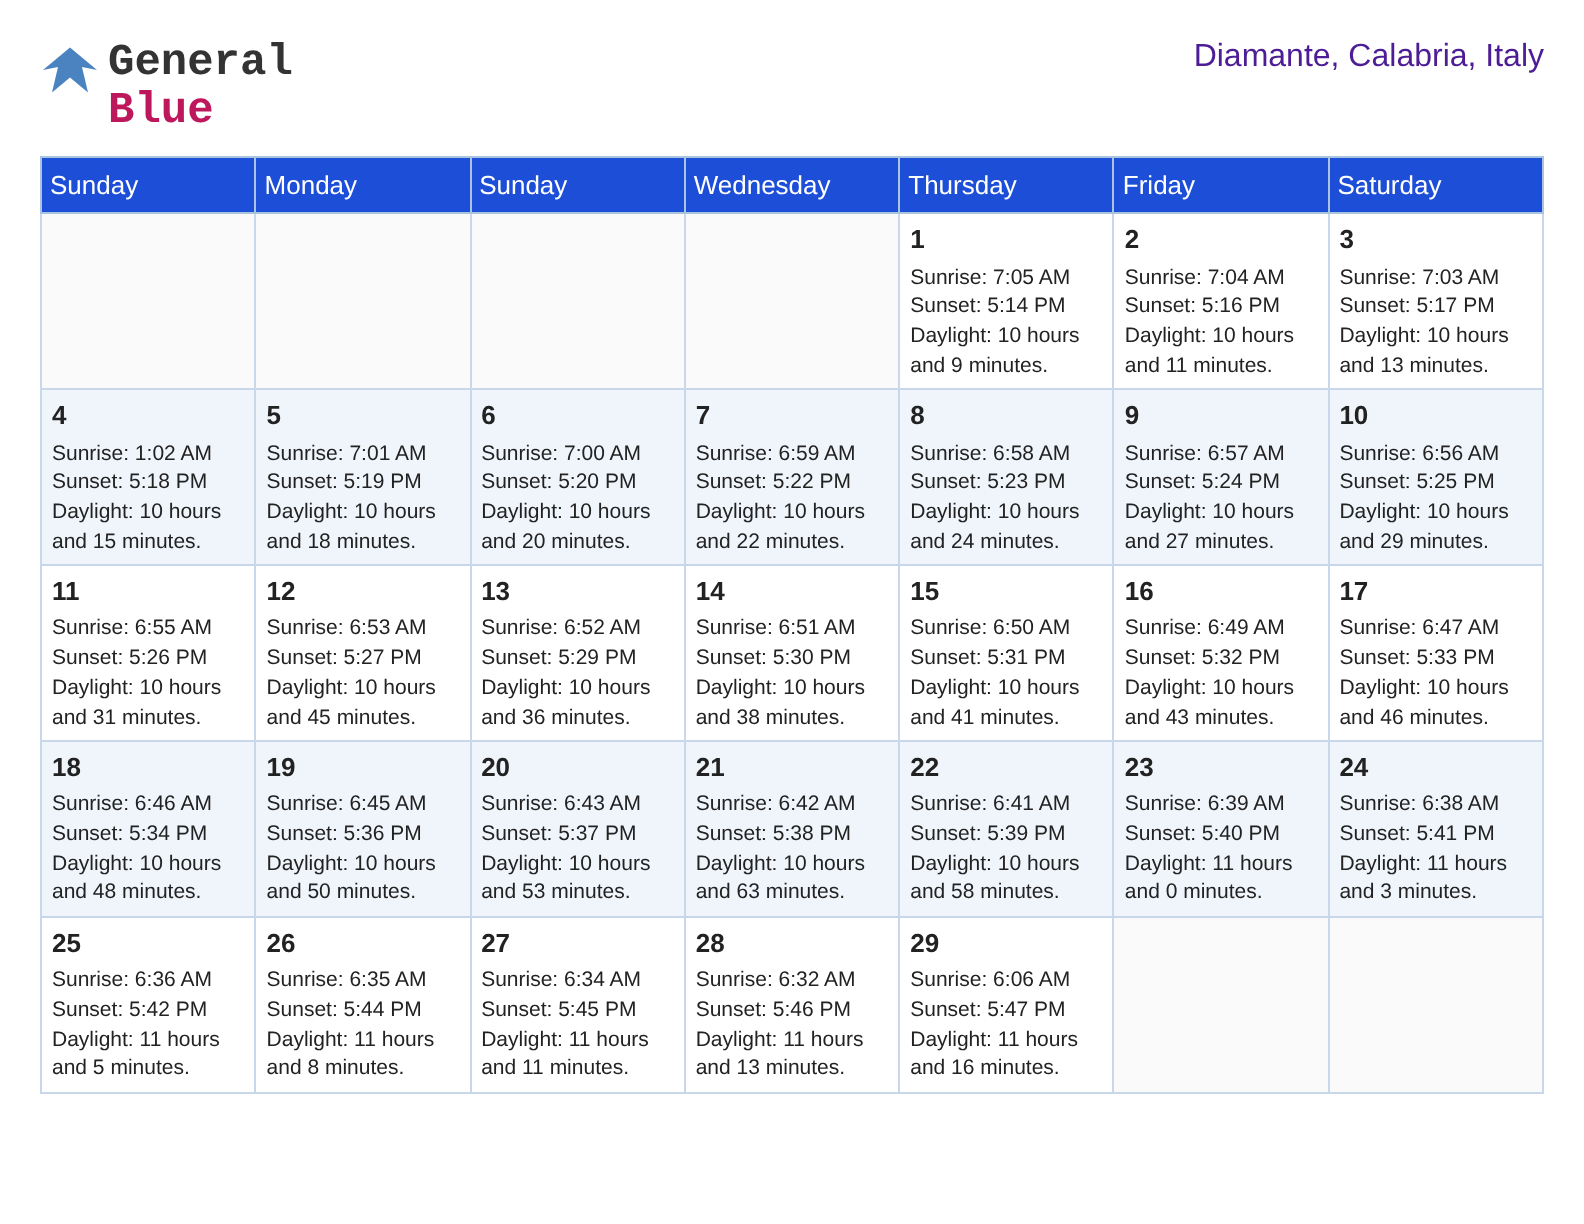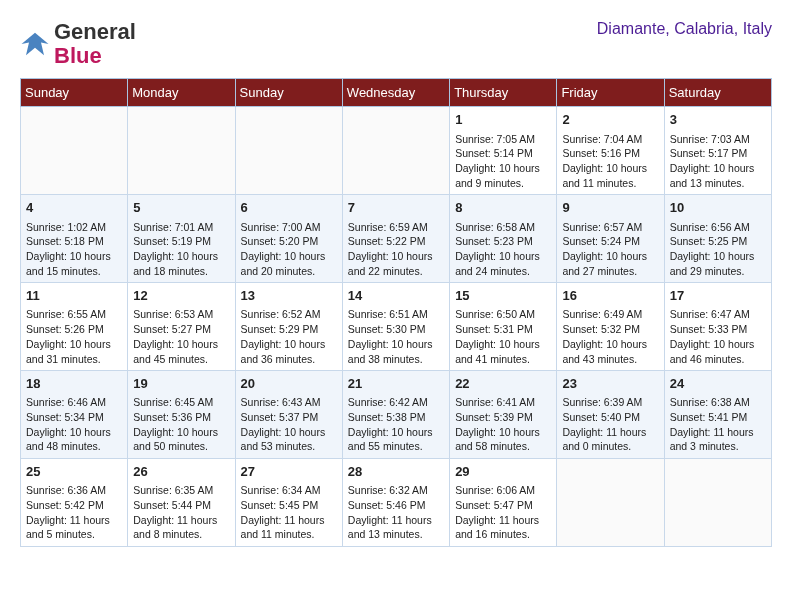--- a/index.html
+++ b/index.html
@@ -11,22 +11,22 @@
       padding: 20px;
     }
     .header {
       display: flex;
       justify-content: space-between;
       align-items: flex-start;
       margin-bottom: 10px;
     }
     .logo {
       display: flex;
-      align-items: center;
       gap: 4px;
+      font-family: Liberation Mono, monospace;
     }
     .logo-text {
       font-size: 22px;
       font-weight: bold;
       color: #333;
       line-height: 1.1;
     }
     .logo-text span {
       color: #1a6bba;
     }
@@ -45,21 +45,21 @@
     .location {
       font-size: 16px;
       color: #4c1d95;
     }
     table {
       width: 100%;
       border-collapse: collapse;
       font-size: 11px;
     }
     thead tr {
-      background-color: #7f1d1d;
+      background-color: #1d4ed8;
       color: #fff;
     }
     thead th {
       padding: 6px 4px;
       text-align: left;
       font-size: 13px;
       font-weight: normal;
       border: 1px solid #aac4e0;
     }
     tbody tr {
@@ -267,21 +267,21 @@
           <div>Sunrise: 6:43 AM</div>
           <div>Sunset: 5:37 PM</div>
           <div>Daylight: 10 hours</div>
           <div>and 53 minutes.</div>
         </td>
         <td>
           <span class="day-num">21</span>
           <div>Sunrise: 6:42 AM</div>
           <div>Sunset: 5:38 PM</div>
           <div>Daylight: 10 hours</div>
-          <div>and 55 minutes.</div>
+          <div>and 63 minutes.</div>
         </td>
         <td>
           <span class="day-num">22</span>
           <div>Sunrise: 6:41 AM</div>
           <div>Sunset: 5:39 PM</div>
           <div>Daylight: 10 hours</div>
           <div>and 58 minutes.</div>
         </td>
         <td>
           <span class="day-num">23</span>

